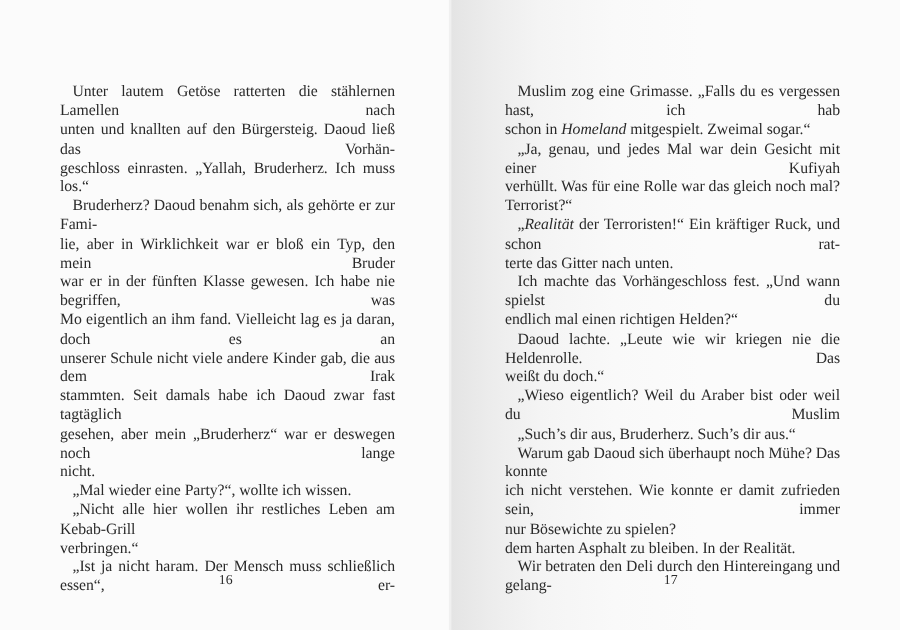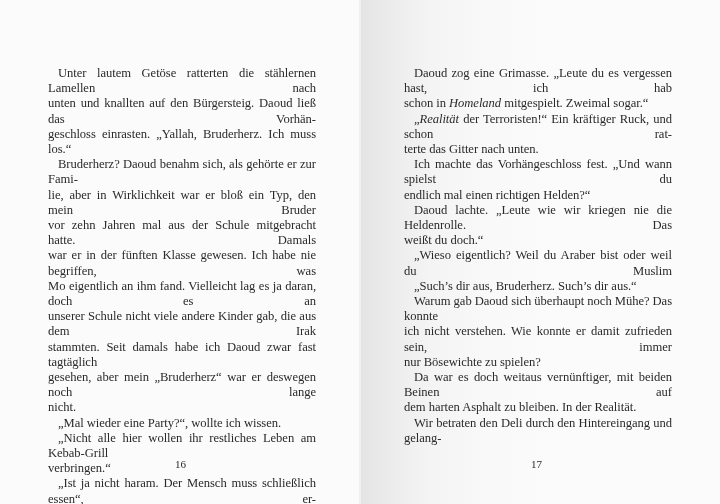--- a/index.html
+++ b/index.html
@@ -29,21 +29,20 @@
   <div class="page page-left">
     <div class="text-block">
         <p class="para">
           <span class="ln first">Unter lautem Getöse ratterten die stählernen Lamellen nach</span>
           <span class="ln">unten und knallten auf den Bürgersteig. Daoud ließ das Vorhän-</span>
           <span class="ln last">geschloss einrasten. „Yallah, Bruderherz. Ich muss los.“</span>
         </p>
         <p class="para">
           <span class="ln first">Bruderherz? Daoud benahm sich, als gehörte er zur Fami-</span>
           <span class="ln">lie, aber in Wirklichkeit war er bloß ein Typ, den mein Bruder</span>
-          <span class="ln">vor zehn Jahren mal aus der Schule mitgebracht hatte. Damals</span>
           <span class="ln">war er in der fünften Klasse gewesen. Ich habe nie begriffen, was</span>
           <span class="ln">Mo eigentlich an ihm fand. Vielleicht lag es ja daran, doch es an</span>
           <span class="ln">unserer Schule nicht viele andere Kinder gab, die aus dem Irak</span>
           <span class="ln">stammten. Seit damals habe ich Daoud zwar fast tagtäglich</span>
           <span class="ln">gesehen, aber mein „Bruderherz“ war er deswegen noch lange</span>
           <span class="ln last">nicht.</span>
         </p>
         <p class="para">
           <span class="ln first last">„Mal wieder eine Party?“, wollte ich wissen.</span>
         </p>
@@ -54,22 +53,26 @@
         <p class="para">
           <span class="ln first">„Ist ja nicht haram. Der Mensch muss schließlich essen“, er-</span>
         </p>
       </div>
     <div class="page-number">16</div>
   </div>
   <div class="gutter"></div>
   <div class="page page-right">
     <div class="text-block">
         <p class="para">
-          <span class="ln first">Daoud zog eine Grimasse. „Leute du es vergessen hast, ich hab</span>
+          <span class="ln first">Muslim zog eine Grimasse. „Falls du es vergessen hast, ich hab</span>
           <span class="ln last">schon in <i>Homeland</i> mitgespielt. Zweimal sogar.“</span>
+        </p>
+        <p class="para">
+          <span class="ln first">„Ja, genau, und jedes Mal war dein Gesicht mit einer Kufiyah</span>
+          <span class="ln last">verhüllt. Was für eine Rolle war das gleich noch mal? Terrorist?“</span>
         </p>
         <p class="para">
           <span class="ln first">„<i>Realität</i> der Terroristen!“ Ein kräftiger Ruck, und schon rat-</span>
           <span class="ln last">terte das Gitter nach unten.</span>
         </p>
         <p class="para">
           <span class="ln first">Ich machte das Vorhängeschloss fest. „Und wann spielst du</span>
           <span class="ln last">endlich mal einen richtigen Helden?“</span>
         </p>
         <p class="para">
@@ -81,21 +84,20 @@
         </p>
         <p class="para">
           <span class="ln first last">„Such’s dir aus, Bruderherz. Such’s dir aus.“</span>
         </p>
         <p class="para">
           <span class="ln first">Warum gab Daoud sich überhaupt noch Mühe? Das konnte</span>
           <span class="ln">ich nicht verstehen. Wie konnte er damit zufrieden sein, immer</span>
           <span class="ln last">nur Bösewichte zu spielen?</span>
         </p>
         <p class="para">
-          <span class="ln first">Da war es doch weitaus vernünftiger, mit beiden Beinen auf</span>
           <span class="ln last">dem harten Asphalt zu bleiben. In der Realität.</span>
         </p>
         <p class="para">
           <span class="ln first">Wir betraten den Deli durch den Hintereingang und gelang-</span>
         </p>
       </div>
     <div class="page-number">17</div>
   </div>
 </div>
 

